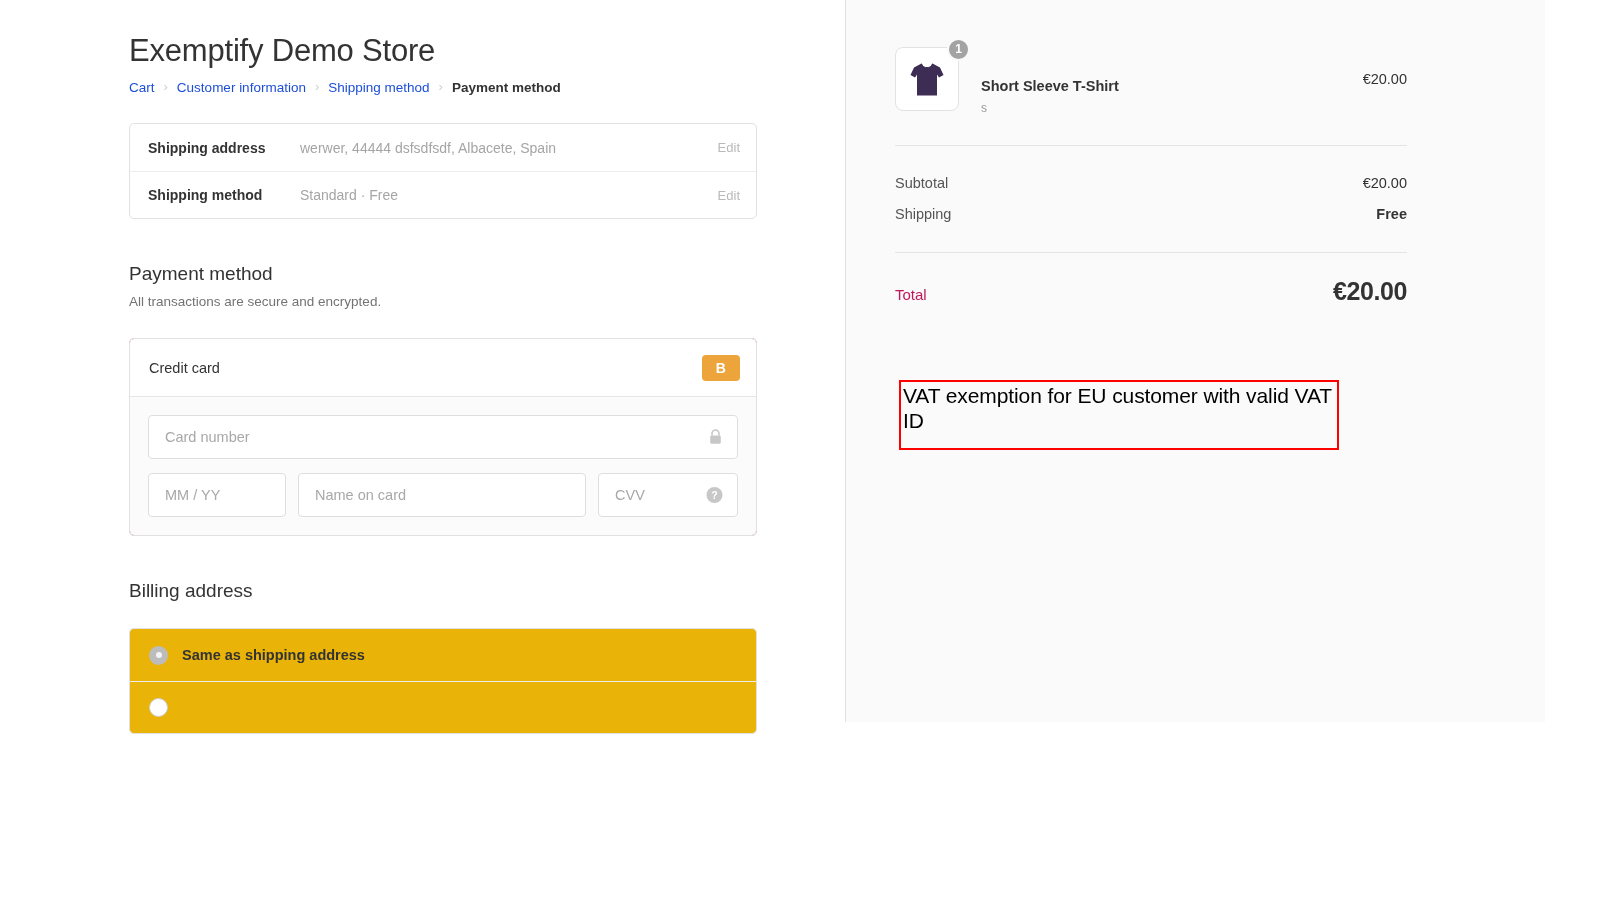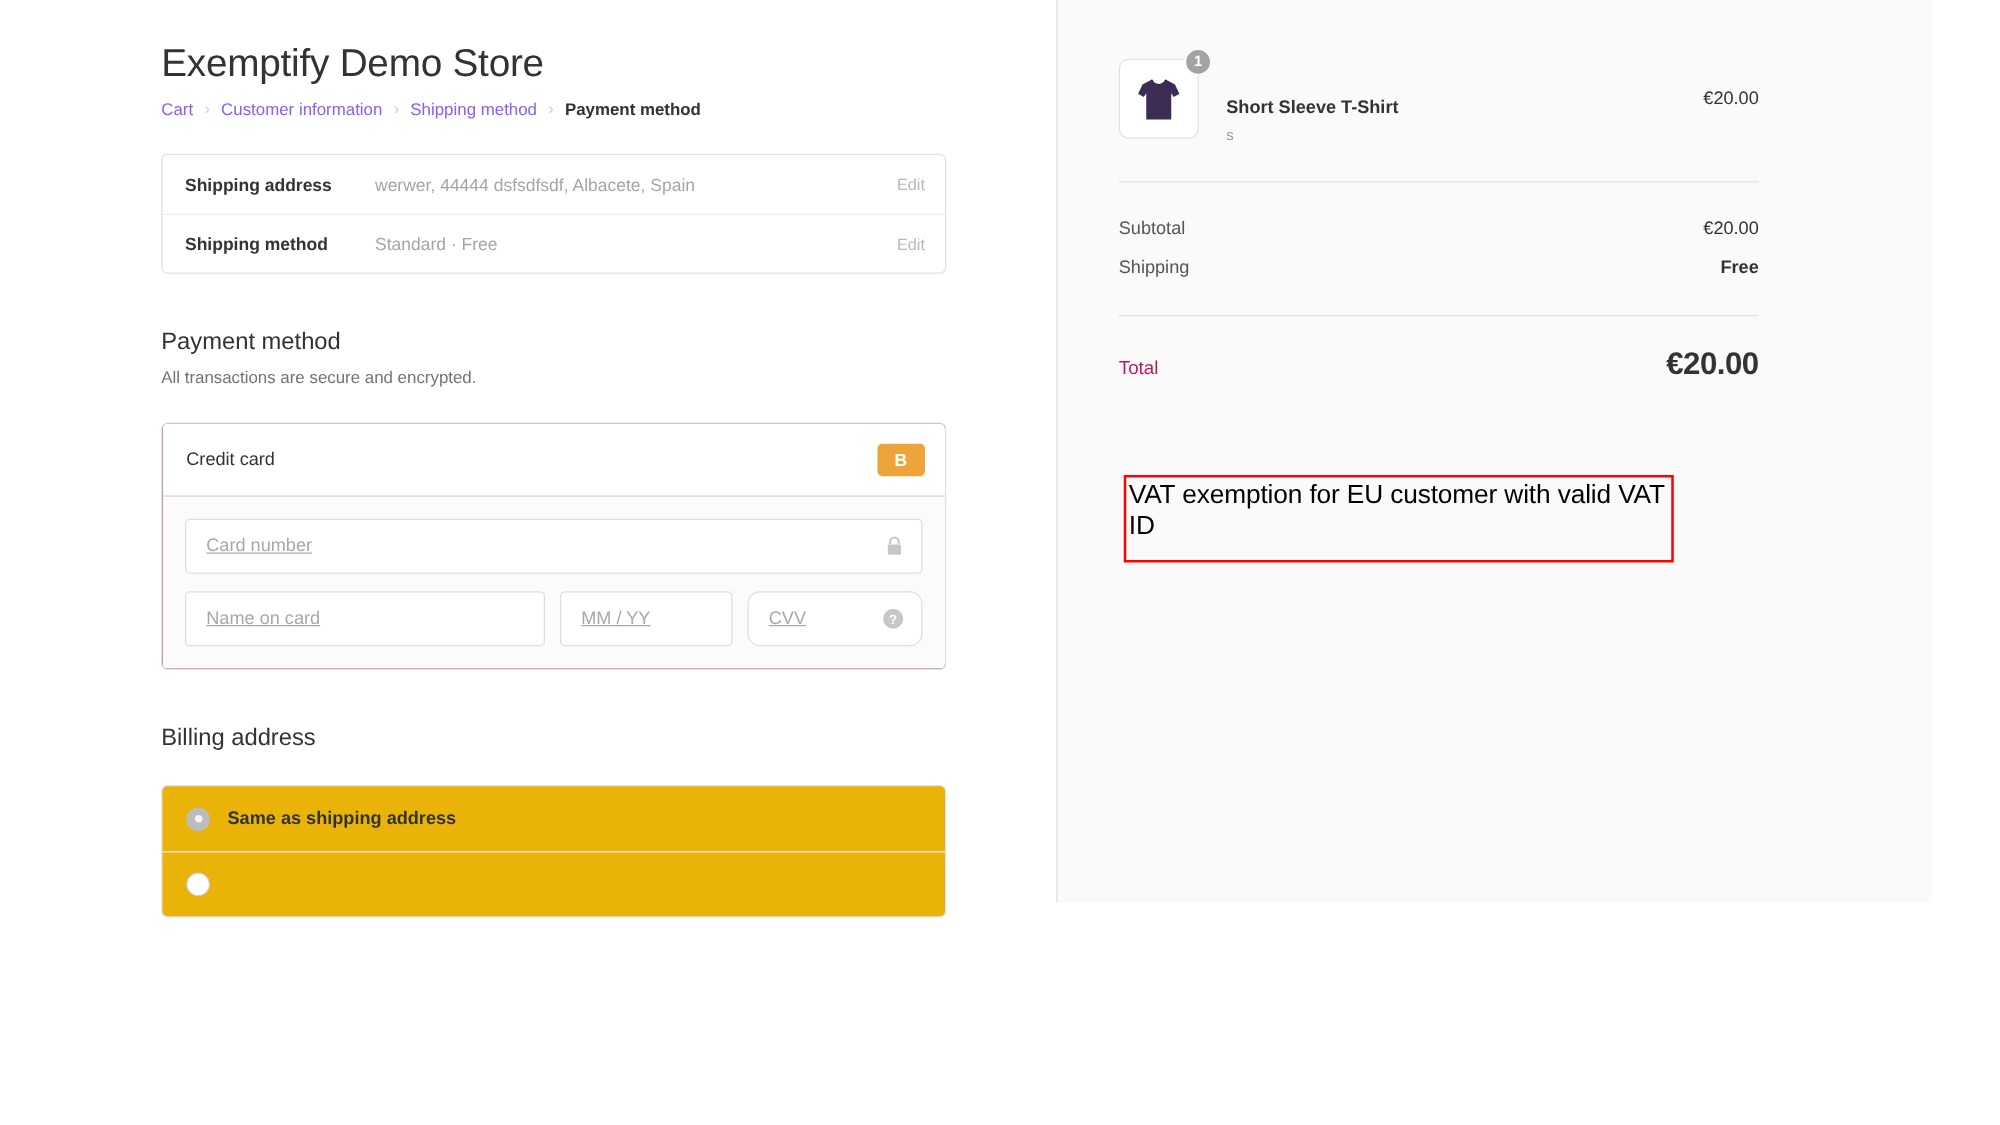--- a/index.html
+++ b/index.html
@@ -49,21 +49,21 @@
   }
 
   .breadcrumb {
     margin-top: 5px;
     display: flex;
     align-items: center;
     font-size: 13.5px;
     line-height: 18px;
   }
   .crumb {
-    color: #8b5cf6;
+    color: #1d4ed8;
   }
   .crumb.current {
     color: #333333;
     font-weight: bold;
   }
   .crumb-sep {
     margin: 0 9px;
     color: #cfcfcf;
     font-size: 13px;
     display: inline-block;
@@ -172,38 +172,37 @@
     height: 44px;
     box-sizing: border-box;
     display: flex;
     align-items: center;
   }
   .field .ph {
     font-size: 14.5px;
     color: #a8a8a8;
     padding-left: 16px;
     pointer-events: none;
-    text-decoration: underline;
   }
   .field .fld-icon {
     position: absolute;
     right: 14px;
     top: 50%;
     transform: translateY(-50%);
     display: flex;
     align-items: center;
   }
   .row-3 {
     display: flex;
     margin-top: 14px;
     gap: 12px;
   }
   .row-3 .f-name { flex: 0 0 288px; }
   .row-3 .f-exp  { flex: 0 0 138px; }
-  .row-3 .f-cvv  { flex: 1 1 auto; border-radius: 10px; }
+  .row-3 .f-cvv  { flex: 1 1 auto; }
 
   
   .billing-block {
     margin-top: 24px;
     border: 1px solid #e1e1e1;
     border-radius: 5px;
     background: #eab308;
     overflow: hidden;
   }
   .billing-row {
@@ -436,25 +435,25 @@
             <span class="ph">Card number</span>
             <span class="fld-icon">
               <svg width="15" height="17" viewBox="0 0 15 17" aria-hidden="true">
                 <path d="M4 7V5a3.5 3.5 0 0 1 7 0v2" fill="none" stroke="#c7c7c7" stroke-width="1.6"></path>
                 <rect x="2.2" y="7" width="10.6" height="8.2" rx="1.4" fill="#c7c7c7"></rect>
               </svg>
             </span>
           </div>
 
           <div class="row-3">
+            <div class="field f-exp">
+              <span class="ph">MM / YY</span>
+            </div>
             <div class="field f-name">
               <span class="ph">Name on card</span>
-            </div>
-            <div class="field f-exp">
-              <span class="ph">MM / YY</span>
             </div>
             <div class="field f-cvv">
               <span class="ph">CVV</span>
               <span class="fld-icon">
                 <svg width="17" height="17" viewBox="0 0 17 17" aria-hidden="true">
                   <circle cx="8.5" cy="8.5" r="8" fill="#c7c7c7"></circle>
                   <text x="8.5" y="12.4" font-size="10.5" font-family="Liberation Sans, sans-serif" font-weight="bold" fill="#ffffff" text-anchor="middle">?</text>
                 </svg>
               </span>
             </div>

